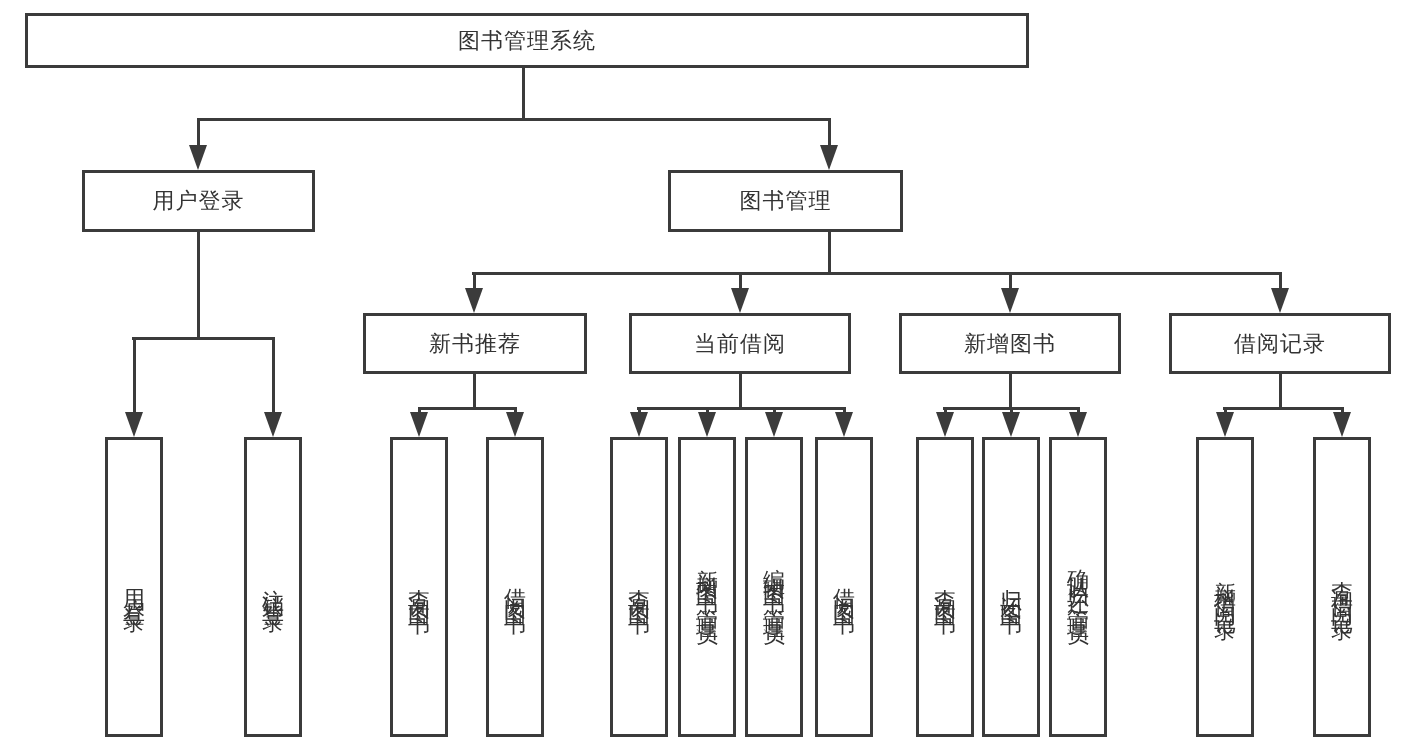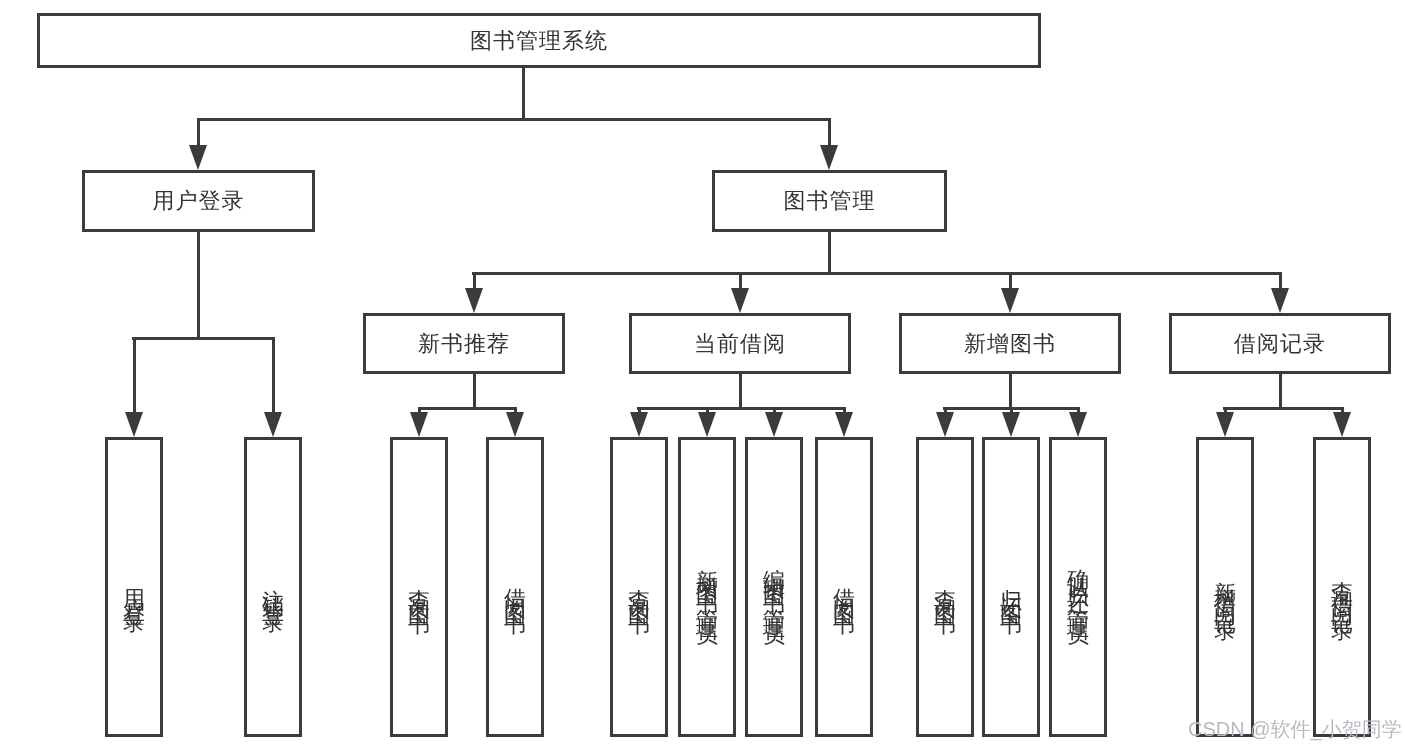--- a/index.html
+++ b/index.html
@@ -72,33 +72,33 @@
     color: var(--watermark);
     z-index: 5;
     white-space: nowrap;
   }
 </style>
 </head>
 <body>
 
 <div id="stage">
 
-  <div class="hbox" style="left:37px; top:13px; width:1004px; height:55px;">
+  <div class="hbox" style="left:25px; top:13px; width:1004px; height:55px;">
     <span>图书管理系统</span>
   </div>
 
   <div class="hbox" style="left:82px; top:170px; width:233px; height:62px;">
     <span>用户登录</span>
   </div>
 
-  <div class="hbox" style="left:712px; top:170px; width:235px; height:62px;">
+  <div class="hbox" style="left:668px; top:170px; width:235px; height:62px;">
     <span>图书管理</span>
   </div>
 
-  <div class="hbox" style="left:363px; top:313px; width:202px; height:61px;">
+  <div class="hbox" style="left:363px; top:313px; width:224px; height:61px;">
     <span>新书推荐</span>
   </div>
 
   <div class="hbox" style="left:629px; top:313px; width:222px; height:61px;">
     <span>当前借阅</span>
   </div>
 
   <div class="hbox" style="left:899px; top:313px; width:222px; height:61px;">
     <span>新增图书</span>
   </div>
@@ -203,15 +203,14 @@
   <div class="vln" style="left:1077px; top:407px; height:10px;"></div>
   <div class="arr" style="left:1069px; top:412px;"></div>
 
   <div class="vln" style="left:1279px; top:374px; height:33px;"></div>
   <div class="hln" style="left:1223px; top:407px; width:121px;"></div>
   <div class="vln" style="left:1224px; top:407px; height:10px;"></div>
   <div class="arr" style="left:1216px; top:412px;"></div>
   <div class="vln" style="left:1341px; top:407px; height:10px;"></div>
   <div class="arr" style="left:1333px; top:412px;"></div>
 
-  <div id="watermark">CSDN @软件_小贺同学</div>
 
 </div>
 
 </body></html>

